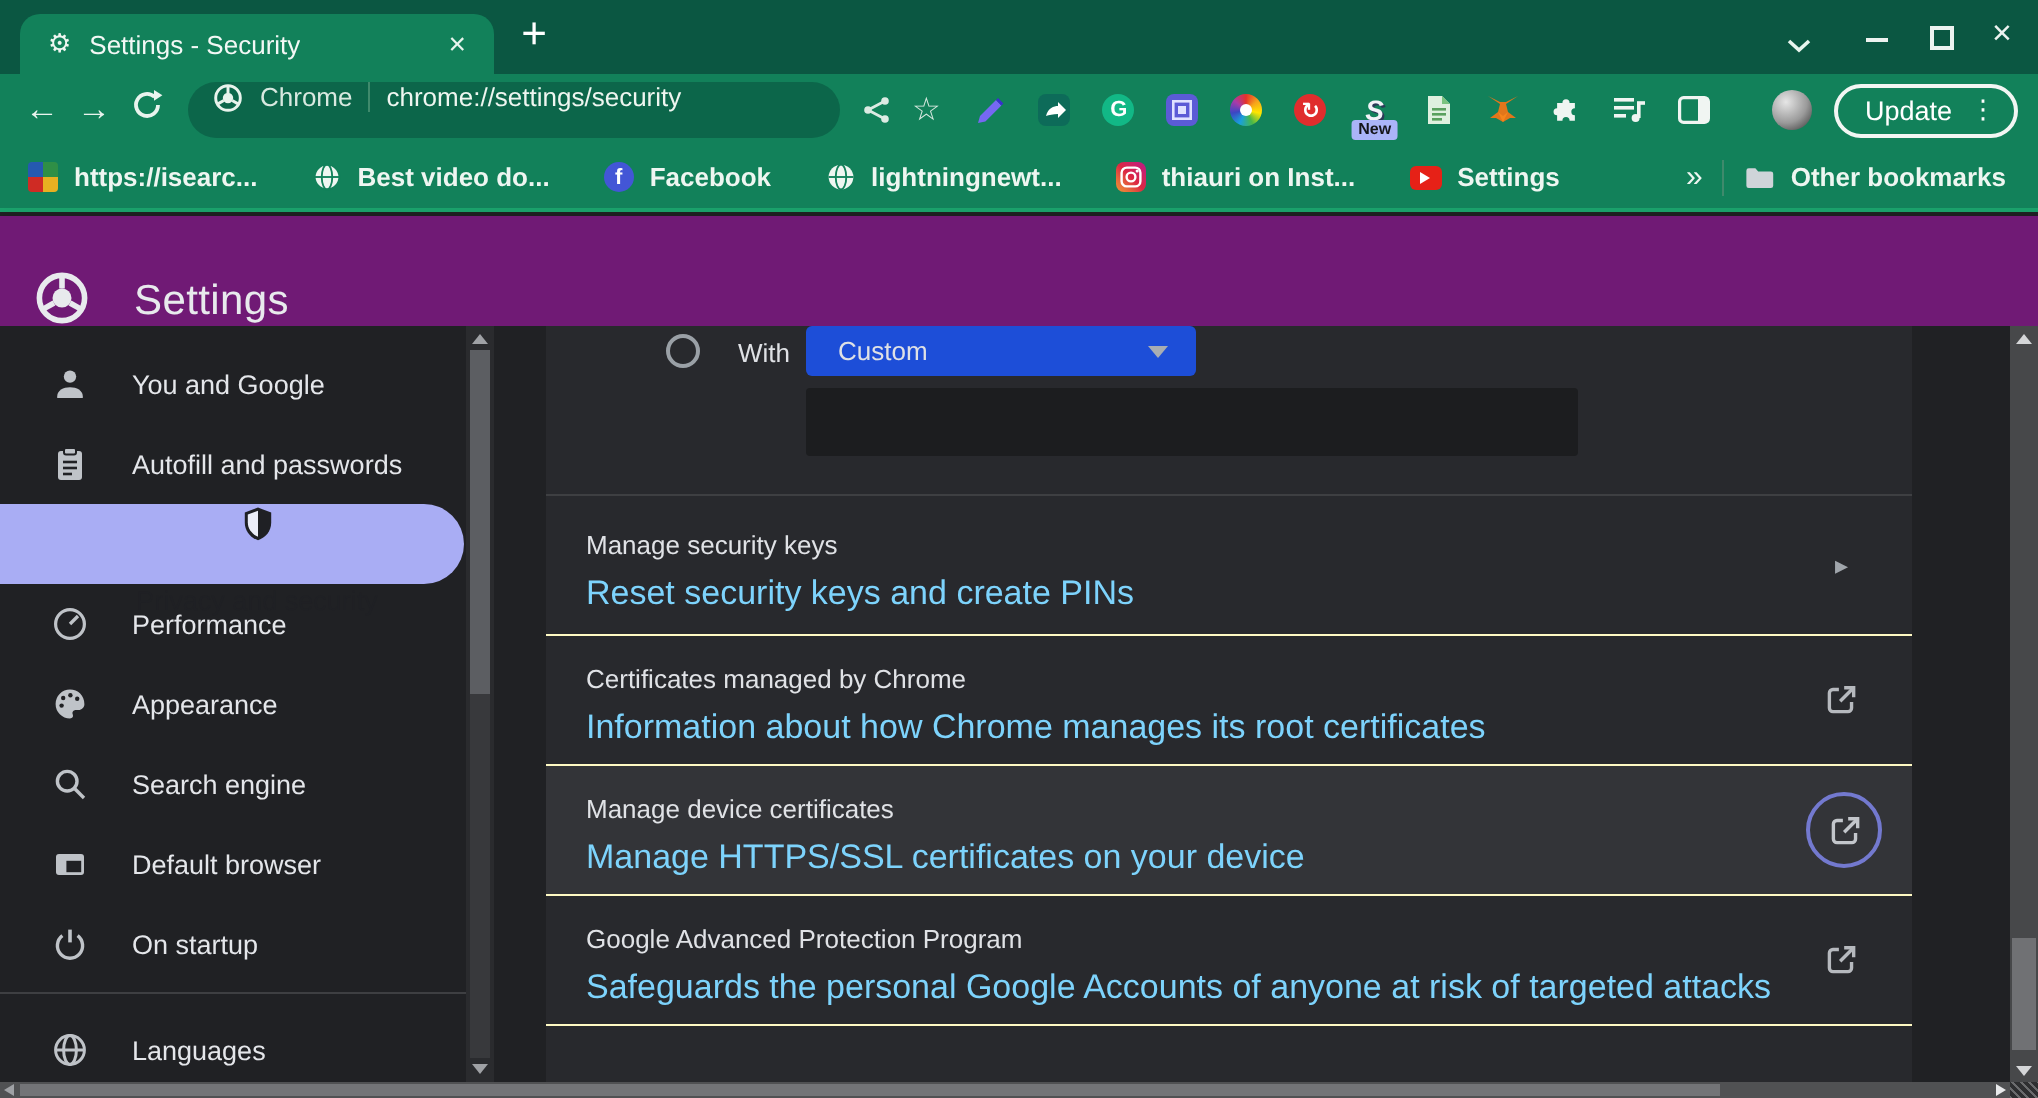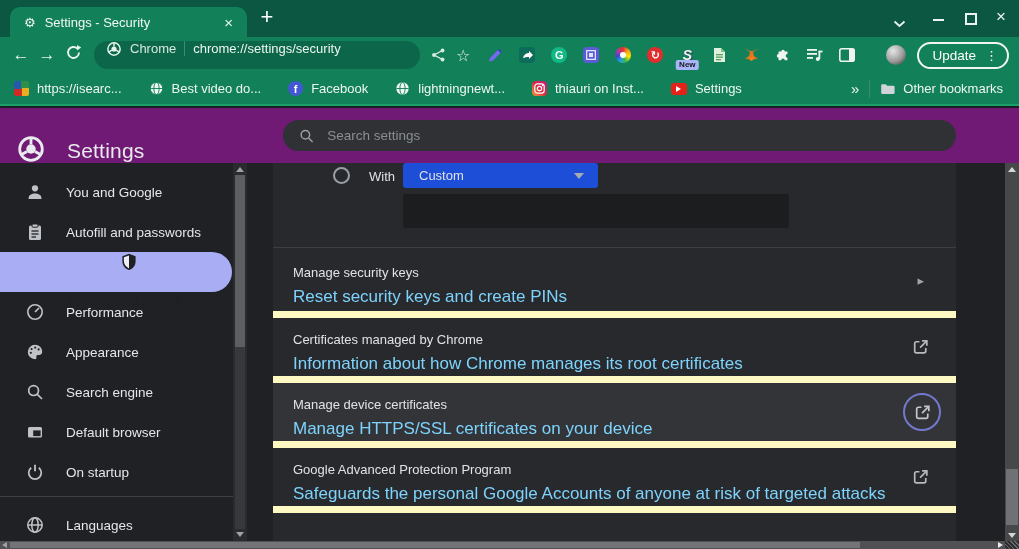--- a/index.html
+++ b/index.html
@@ -45,21 +45,21 @@
             background:radial-gradient(circle at 35% 30%, #e6e6e6, #9a9a9a 55%, #3c3c3c 95%); flex:0 0 auto; }
   .update { margin-left:11px; height:27px; border:2px solid #f2f6f3; border-radius:15px;
             display:flex; align-items:center; gap:9px; padding:0 9px 0 13px; color:#fff; flex:0 0 auto; }
   .update-label { font-size:13.5px; }
   .kebab { font-size:13px; color:#fff; }
 
   
   .bookmarks { position:absolute; top:73px; left:0; width:100%; height:33px; background:#12815a;
                border-bottom:2px solid #1ba26c; display:flex; align-items:center; padding:0 12px 0 14px; }
   .bm { display:flex; align-items:center; gap:8px; margin-right:27px; }
-  .bm-label { font-size:13px; color:#eef6f1; white-space:nowrap; }
+  .bm-label { font-size:13px; color:#eef6f1; white-space:nowrap;font-weight:bold; }
   .fav { width:15px; height:15px; flex:0 0 auto; }
   .fav-mosaic { background:conic-gradient(#2f8f46 0 25%, #e8b021 25% 50%, #cf2b24 50% 75%, #2559b0 75%); border-radius:2px; }
   .fav-fb { background:#4356d6; border-radius:50%; color:#fff; font-weight:bold; font-size:11px;
             display:flex; align-items:center; justify-content:center; }
   .fav-ig { border-radius:4px; background:linear-gradient(45deg,#f09433,#e6683c,#dc2743,#cc2366,#bc1888);
             display:flex; align-items:center; justify-content:center; }
   .fav-yt { width:16px; height:12px; background:#e62117; border-radius:3px;
             display:flex; align-items:center; justify-content:center; }
   .yt-play { width:0; height:0; border-left:5px solid #fff; border-top:3.5px solid transparent; border-bottom:3.5px solid transparent; }
   .bm-overflow { margin-left:auto; color:#eef6f1; font-size:15px; margin-right:10px; }
@@ -102,21 +102,21 @@
 
   .sec1 { position:relative; height:85px; border-bottom:1px solid #3e3f42; }
   .radio { position:absolute; left:60px; top:4px; width:17px; height:17px; border:2px solid #9aa0a6; border-radius:50%; }
   .with-label { position:absolute; left:96px; top:6px; font-size:13px; color:#dfe1e5; }
   .selectbox { position:absolute; left:130px; top:0; width:195px; height:25px; background:#1d4ed8;
                border-radius:3px; display:flex; align-items:center; padding:0 14px 0 16px; }
   .select-value { font-size:13px; color:#dfe1e5; flex:1; }
   .select-arrow { width:0; height:0; border-left:5px solid transparent; border-right:5px solid transparent; border-top:6px solid #a8adb3; }
   .textinput { position:absolute; left:130px; top:31px; width:386px; height:34px; background:#1c1d1f; border-radius:2px; }
 
-  .row { position:relative; padding:14px 24px 0 20px; height:65px; border-bottom:7px solid #fef9c3; }
+  .row { position:relative; padding:14px 24px 0 20px; height:65px; border-bottom:1px solid #fef9c3; }
   .row.first { height:70px; padding-top:17px; }
   .row.hover { background:#333438; }
   .row-title { font-size:13px; color:#e0e2e6; margin-bottom:7px; }
   .row-sub { font-size:17px; color:#7dd3fc; }
   .chev-r { position:absolute; right:32px; top:50%; transform:translateY(-50%); color:#a0a5ab; font-size:13px; }
   .ext-link { position:absolute; right:26px; top:50%; transform:translateY(-50%); display:flex; }
   .ring { position:absolute; right:15px; top:50%; transform:translateY(-50%); width:38px; height:38px;
           border:2px solid #7379cf; border-radius:50%; display:flex; align-items:center; justify-content:center; }
   .ring .ext-link { position:static; transform:none; }
 
@@ -322,27 +322,20 @@
     <span class="s-logo-wrap">
       <svg width="28" height="28" viewBox="0 0 26 26">
         <circle cx="13" cy="13" r="10.5" fill="none" stroke="#e8eaed" stroke-width="2.6"></circle>
         <circle cx="13" cy="13" r="4.4" fill="#e8eaed"></circle>
         <line x1="13" y1="8.6" x2="13" y2="2.4" stroke="#e8eaed" stroke-width="2.6"></line>
         <line x1="9.3" y1="15.3" x2="3.8" y2="18.4" stroke="#e8eaed" stroke-width="2.6"></line>
         <line x1="16.7" y1="15.3" x2="22.2" y2="18.4" stroke="#e8eaed" stroke-width="2.6"></line>
       </svg>
     </span>
     <span class="s-title">Settings</span>
-    <div class="searchbox">
-      <svg width="16" height="16" viewBox="0 0 18 18">
-          <circle cx="7.5" cy="7.5" r="5" fill="none" stroke="#9aa0a6" stroke-width="1.7"></circle>
-          <line x1="11.3" y1="11.3" x2="16" y2="16" stroke="#9aa0a6" stroke-width="1.7"></line>
-        </svg>
-      <input placeholder="Search settings" style="">
-    </div>
   </div>
 
   <div class="bodyarea">
 
     <div class="sidebar">
       <div class="sb-item">
         <span class="sb-ico">
             <svg viewBox="0 0 20 20" width="20" height="20">
               <circle cx="10" cy="6.3" r="3.1" fill="#bfc3c8"></circle>
               <path d="M3.6 16.2c0-3 3-4.6 6.4-4.6s6.4 1.6 6.4 4.6v.8H3.6z" fill="#bfc3c8"></path>

